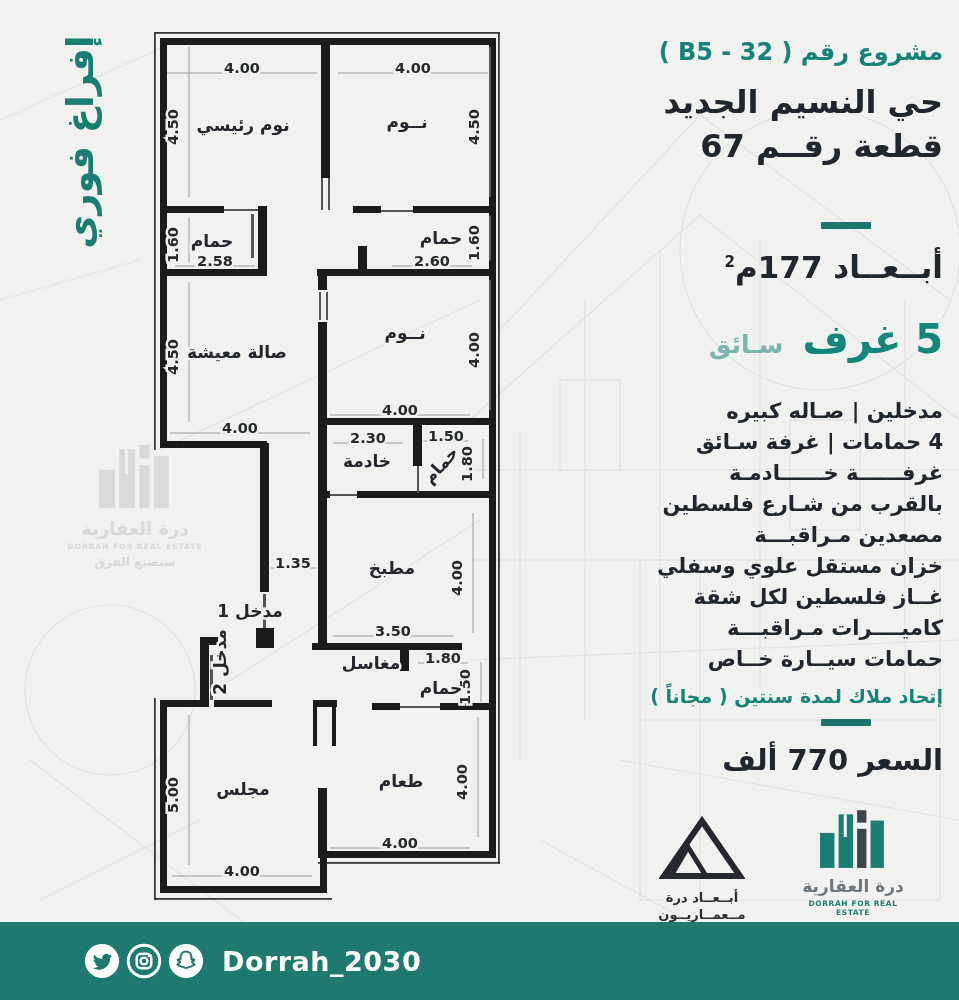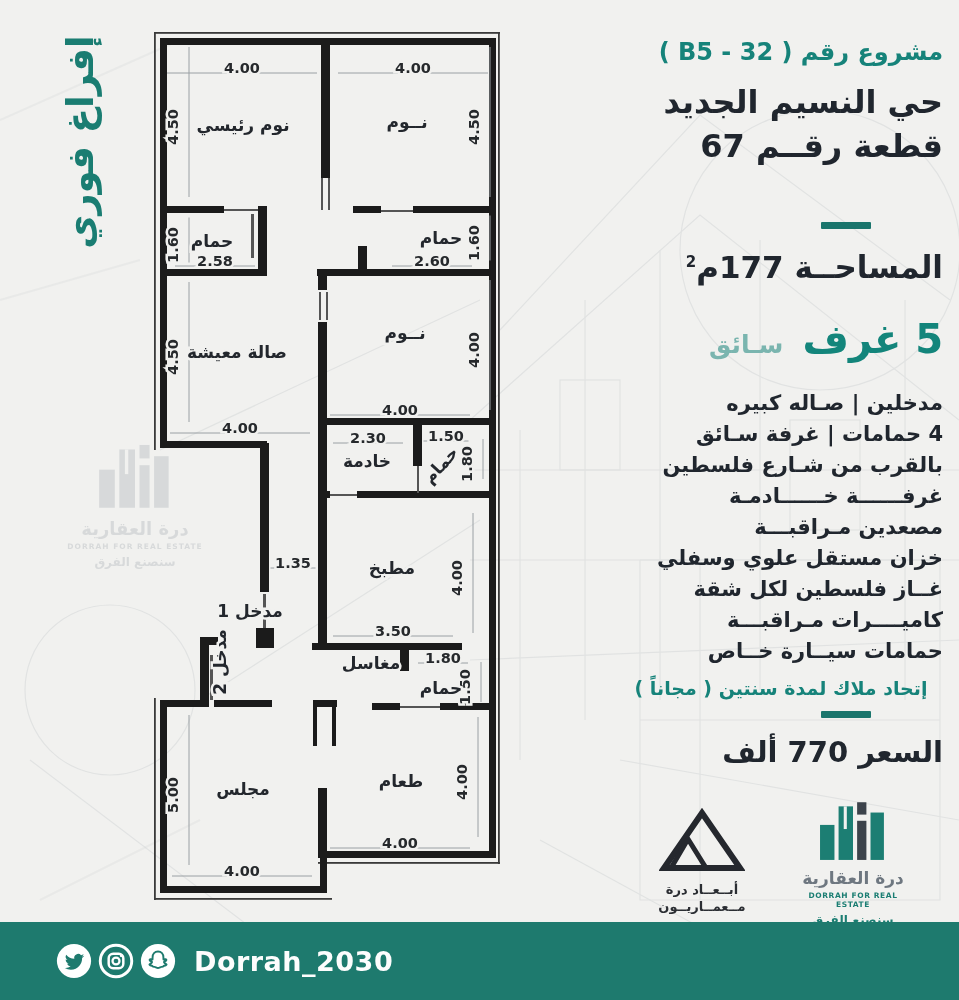--- a/index.html
+++ b/index.html
@@ -52,39 +52,39 @@
   .project{color:var(--teal-bright);font-size:24px;font-weight:bold;}
   .district{font-size:32px;font-weight:bold;margin-top:16px;line-height:1.3;}
   .plot{font-size:32px;font-weight:bold;margin-top:2px;line-height:1.3;}
   .tbar{width:50px;height:7px;background:#1a756c;border-radius:1px;margin:55px 72px 0 0;}
   .tbar.b2{margin-top:10px;}
   .area{font-size:31px;font-weight:bold;margin-top:18px;line-height:1.3;}
   .area sup{font-size:15px;}
   .rooms-row{margin-top:28px;line-height:48px;}
   .rooms-count{color:#13857b;font-size:40px;font-weight:bold;}
   .rooms-side{color:var(--teal-light);font-size:25px;font-weight:bold;margin-right:14px;}
-  .features{margin-top:16px;font-size:21px;font-weight:bold;}
+  .features{margin-top:24px;font-size:21px;font-weight:bold;}
   .features .f{line-height:31px;}
-  .note{color:var(--teal-bright);font-size:19px;font-weight:bold;margin-top:8px;line-height:26px;text-align:center;}
+  .note{color:var(--teal-bright);font-size:19px;font-weight:bold;margin-top:8px;line-height:26px;}
   .price{font-size:29px;font-weight:bold;margin-top:16px;line-height:1.3;}
 
   .logos-row{direction:ltr;display:flex;justify-content:center;align-items:center;gap:48px;margin-top:22px;}
   .logo-abaad{width:96px;text-align:center;color:#2b2e33;}
   .logo-abaad .t1{font-size:13px;font-weight:bold;margin-top:6px;}
   .logo-abaad .t2{font-size:13px;font-weight:bold;margin-top:2px;letter-spacing:1px;}
   .logo-dorrah{width:110px;text-align:center;}
   .logo-dorrah .d-ar{font-size:17px;font-weight:bold;color:#6e7780;margin-top:2px;}
   .logo-dorrah .d-en{font-size:7.5px;font-weight:bold;color:var(--teal);letter-spacing:.6px;margin-top:3px;}
   .logo-dorrah .d-slogan{font-size:12px;font-weight:bold;color:var(--teal);margin-top:4px;}
 
   
   .footer{
     position:absolute;left:0;bottom:0;width:100%;height:78px;z-index:4;
     background:var(--footer);display:flex;align-items:center;
-    padding-left:56px;
+    padding-left:84px;
   }
   .social{display:flex;align-items:center;gap:6px;}
   .social svg{display:block;cursor:pointer;}
   .handle{color:#fdfdfd;font-size:27px;font-weight:bold;letter-spacing:.5px;margin-left:18px;direction:ltr;}
 </style>
 </head>
 <body>
 
 <div class="page">
 
@@ -272,30 +272,30 @@
         <text x="243" y="795" text-anchor="middle" font-size="17" font-weight="700" fill="#23272d" stroke="#f1f1ef" stroke-width="5" paint-order="stroke">مجلس</text>
         <text x="401" y="787" text-anchor="middle" font-size="17" font-weight="700" fill="#23272d" stroke="#f1f1ef" stroke-width="5" paint-order="stroke">طعام</text>
       </g>
   </svg>
 
   <div class="panel">
     <div class="project">مشروع رقم ( B5 - 32 )</div>
     <div class="district">حي النسيم الجديد</div>
     <div class="plot">قطعة رقــم 67</div>
     <div class="tbar"></div>
-    <div class="area"><span>المساحــة 177م</span><sup>2</sup></div>
+    <div class="area"><span>أبــعــاد 177م</span><sup>2</sup></div>
     <div class="rooms-row">
       <span class="rooms-count">5 غرف</span>
       <span class="rooms-side">سـائق</span>
     </div>
     <div class="features">
       <div class="f">مدخلين  |  صـاله كبيره</div>
       <div class="f">4 حمامات | غرفة سـائق</div>
+      <div class="f">غرفــــــة خــــــادمـة</div>
       <div class="f">بالقرب من شـارع فلسطين</div>
-      <div class="f">غرفــــــة خــــــادمـة</div>
       <div class="f">مصعدين  مـراقبـــة</div>
       <div class="f">خزان مستقل علوي وسفلي</div>
       <div class="f">غــاز فلسطين لكل شقة</div>
       <div class="f">كاميــــرات مـراقبـــة</div>
       <div class="f">حمامات سيــارة خــاص</div>
     </div>
     <div class="note">إتحاد ملاك لمدة سنتين ( مجاناً )</div>
     <div class="tbar b2"></div>
     <div class="price">السعر 770 ألف</div>
 

